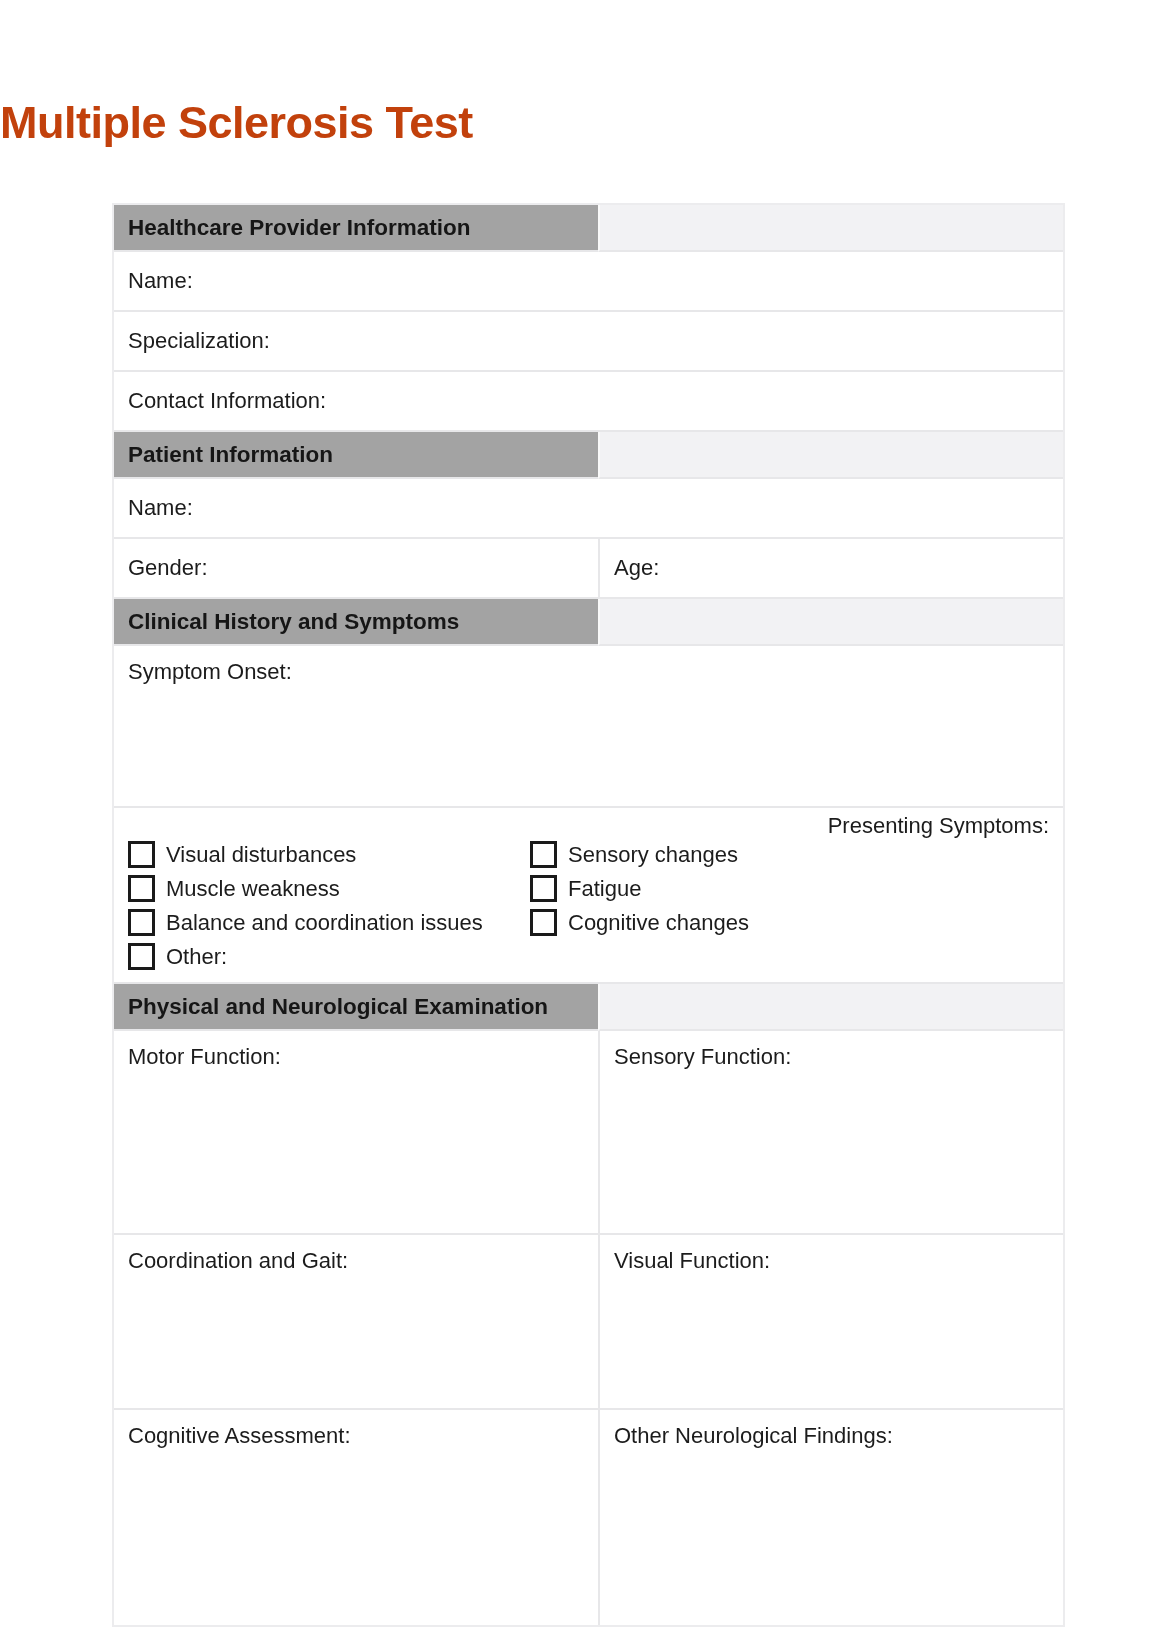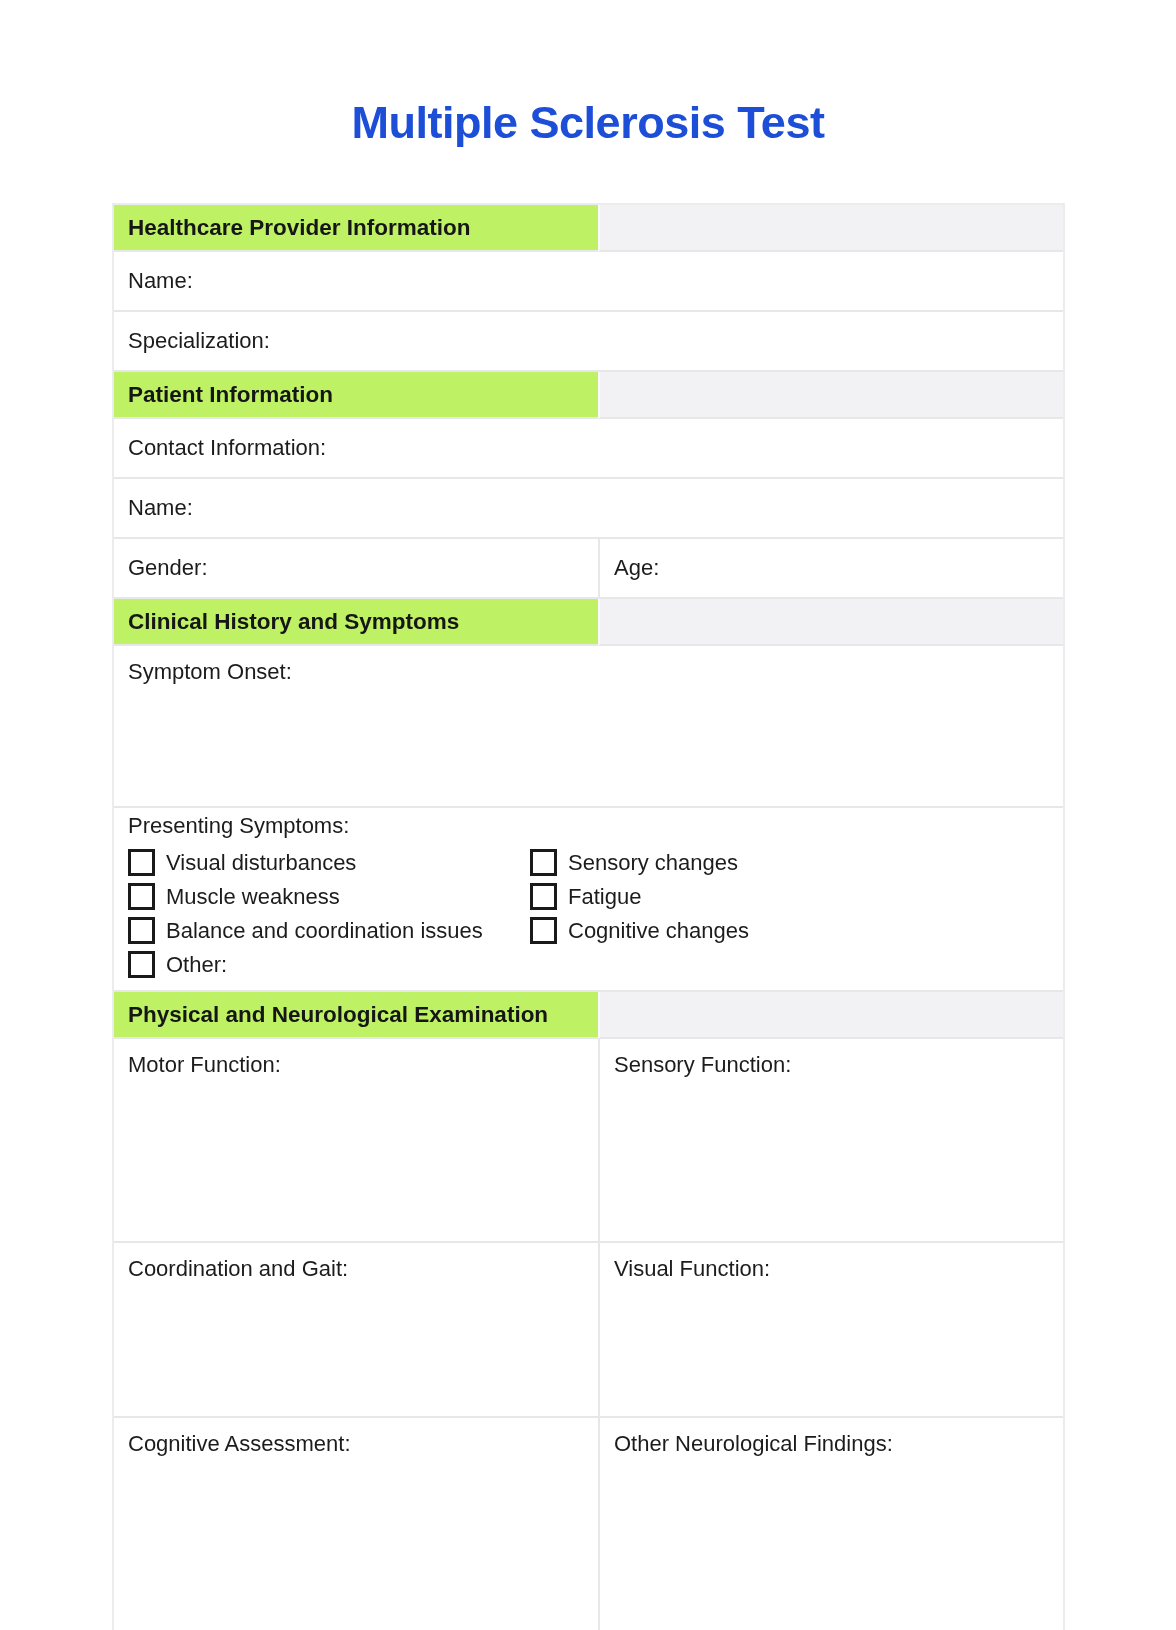--- a/index.html
+++ b/index.html
@@ -9,25 +9,25 @@
     height: 1630px;
     background: #ffffff;
     font-family: "Liberation Sans", sans-serif;
     color: #1c1c1c;
     -webkit-font-smoothing: antialiased;
   }
 
   .page-title {
     margin: 0;
     padding-top: 100px;
-    text-align: center;
+    text-align: left;
     font-size: 45px;
     line-height: 1.0;
     font-weight: bold;
-    color: #1d4ed8;
+    color: #c2410c;
     letter-spacing: -0.5px;
   }
 
   table.form-table {
     margin: 58px 0 0 112px;
     width: 953px;
     table-layout: fixed;
     border-collapse: separate;
     border-spacing: 0;
     border: 2px solid #ececee;
@@ -38,21 +38,21 @@
   th, td {
     font-size: 22px;
     font-weight: normal;
     text-align: left;
     vertical-align: middle;
     color: #1c1c1c;
   }
 
   
   th.sec-cell {
-    background: #bef264;
+    background: #a3a3a3;
     height: 47px;
     padding: 0 14px;
     font-weight: bold;
     font-size: 22.5px;
     color: #161616;
     border-bottom: 2px solid #e7e7e9;
   }
   th.sec-spacer {
     background: #f2f2f4;
     border-bottom: 2px solid #e7e7e9;
@@ -79,21 +79,22 @@
   td.h-presenting { height: 163px; padding: 5px 14px; }
   td.h-exam1      { height: 204px; }
   td.h-exam2      { height: 175px; }
   td.h-exam3      { height: 215px; border-bottom: none; }
 
   
   .sym-title {
     display: block;
     height: 26px;
     line-height: 26px;
-    margin-bottom: 10px;
+    margin-bottom: 2px;
+    text-align: right;
   }
   .sym-cols { display: flex; }
   .sym-col { display: flex; flex-direction: column; }
   .sym-col.left { width: 402px; }
   .sym-item {
     display: flex;
     align-items: center;
     height: 27px;
     margin-bottom: 7px;
   }
@@ -124,26 +125,26 @@
     <th class="sec-cell">Healthcare Provider Information</th>
     <th class="sec-spacer"></th>
   </tr>
   <tr>
     <td class="simple" colspan="2"><span>Name:</span></td>
   </tr>
   <tr>
     <td class="simple" colspan="2"><span>Specialization:</span></td>
   </tr>
   <tr>
+    <td class="simple" colspan="2"><span>Contact Information:</span></td>
+  </tr>
+
+  <tr>
     <th class="sec-cell">Patient Information</th>
     <th class="sec-spacer"></th>
-  </tr>
-
-  <tr>
-    <td class="simple" colspan="2"><span>Contact Information:</span></td>
   </tr>
   <tr>
     <td class="simple" colspan="2"><span>Name:</span></td>
   </tr>
   <tr>
     <td class="simple"><span>Gender:</span></td>
     <td class="simple col-divider"><span>Age:</span></td>
   </tr>
 
   <tr>

